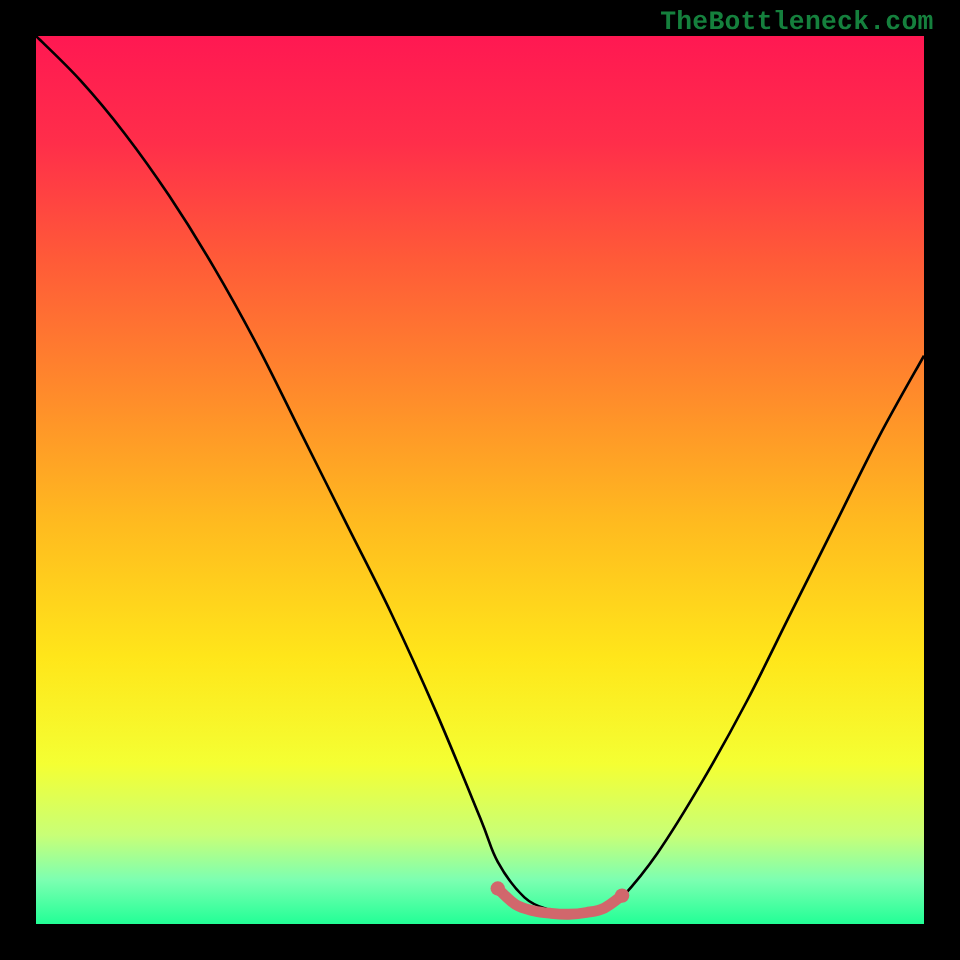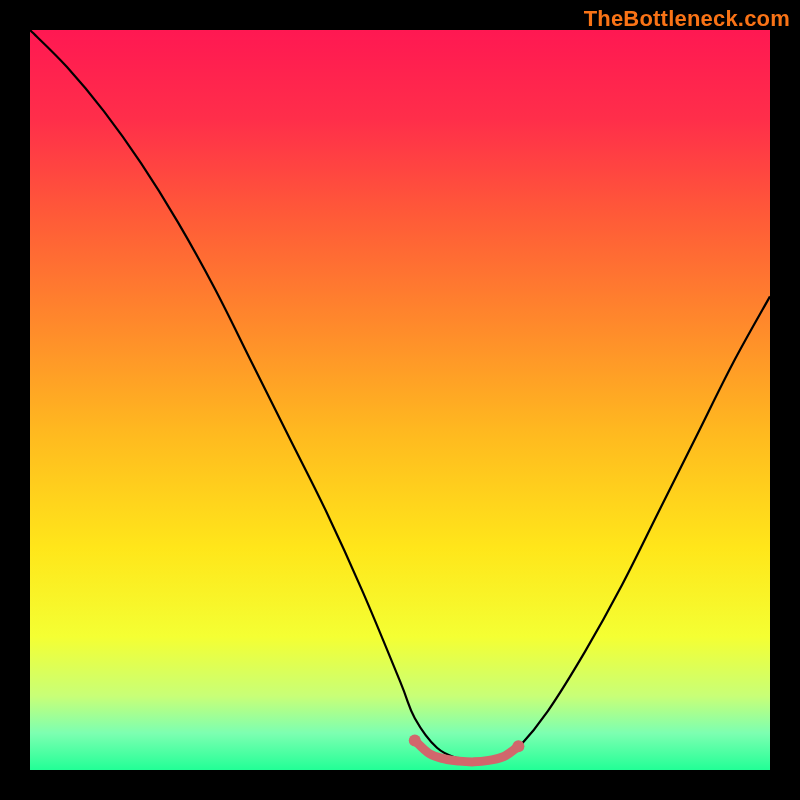--- a/index.html
+++ b/index.html
@@ -20,25 +20,25 @@
     position: absolute;
     left: 30px;
     top: 30px;
     width: 740px;
     height: 740px;
     overflow: hidden;
   }
   .watermark {
     position: absolute;
     top: 6px;
-    right: 10px;
-    font-family: Liberation Sans, sans-serif;
+    right: 22px;
+    font-family: Liberation Mono, monospace;
     font-size: 22px;
     font-weight: 600;
-    color: #f97316;
+    color: #15803d;
     letter-spacing: 0.2px;
     user-select: none;
   }
   svg { display: block; }
 </style>
 </head>
 <body>
 
 <div class="chart-wrap">
   <div class="watermark">TheBottleneck.com</div>

